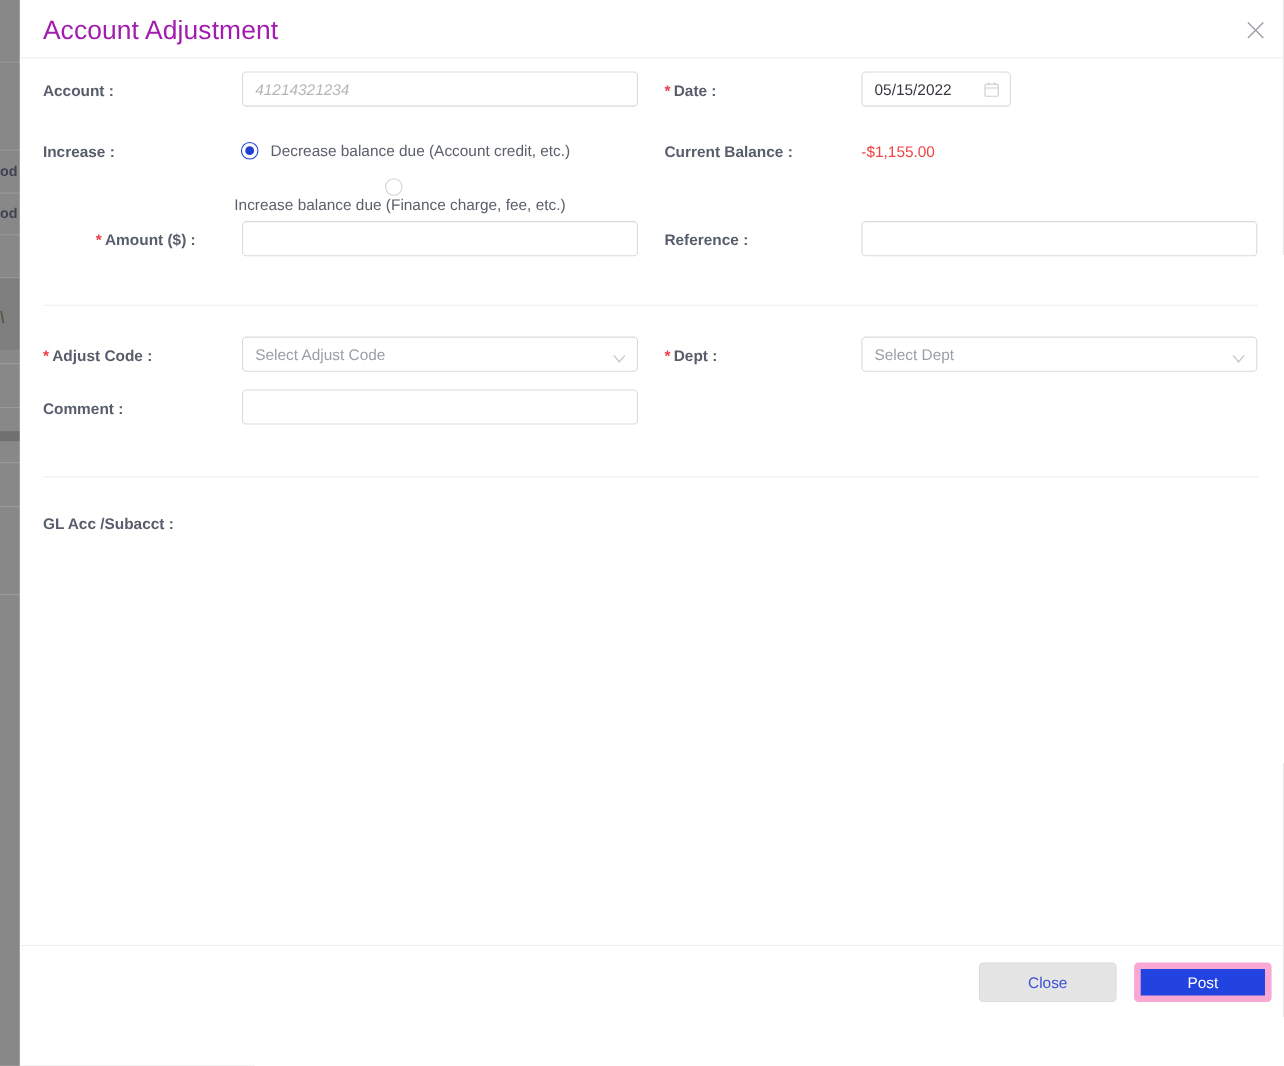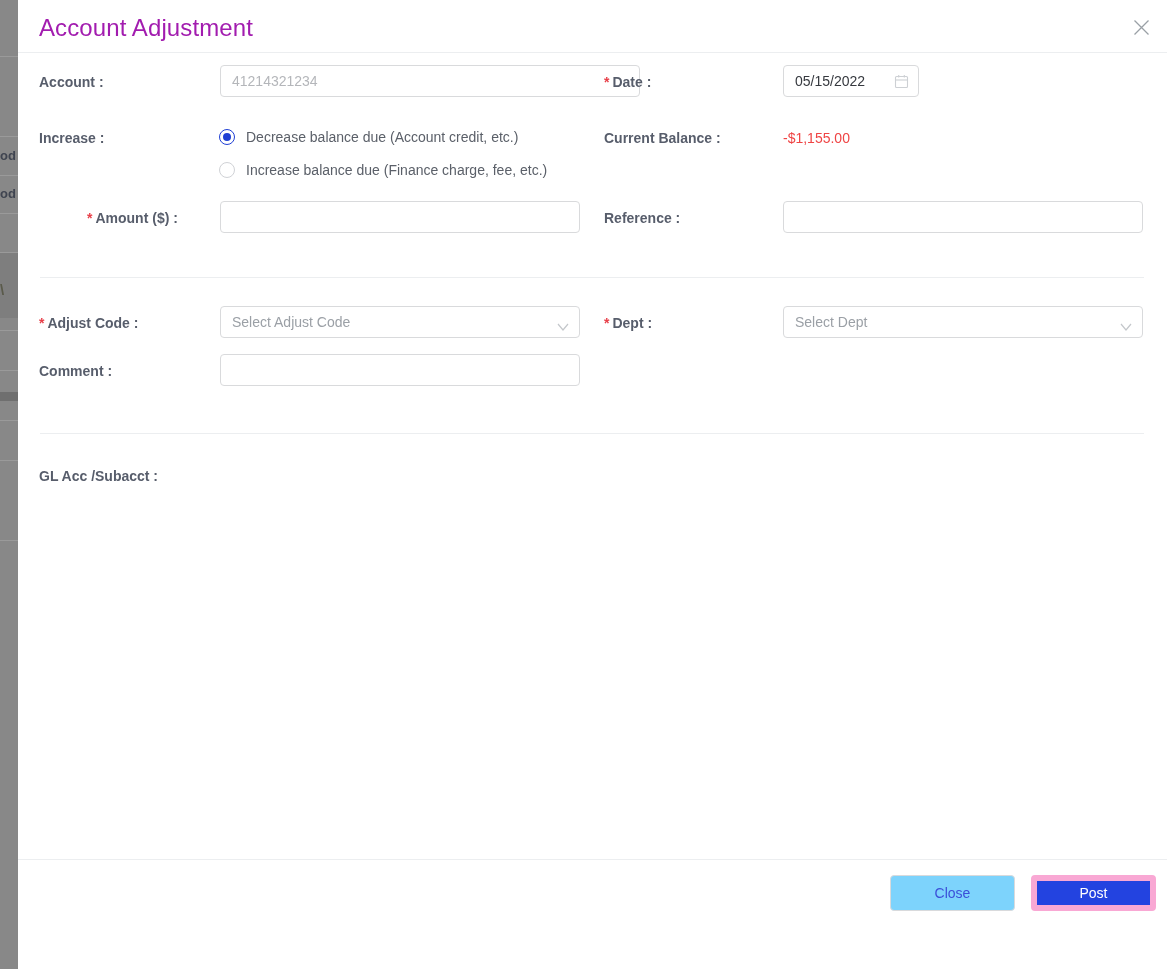--- a/index.html
+++ b/index.html
@@ -223,21 +223,21 @@
     font-family: "Liberation Sans", sans-serif;
     cursor: pointer;
     display: flex;
     align-items: center;
     justify-content: center;
   }
   #close-button {
     left: 872px; top: 15px;
     width: 125px;
     border: 1px solid #d9dadc;
-    background: #7dd3fc;
+    background: #e5e5e5;
     color: #3b4fd8;
   }
   #post-button {
     left: 1013px; top: 15px;
     width: 125px;
     border: 6px solid #f9a8d4;
     background: #2343e0;
     color: #ffffff;
   }
 </style>
@@ -271,21 +271,21 @@
         <path d="M1.5 1.5 L15.5 15.5 M15.5 1.5 L1.5 15.5" stroke="#9aa0a6" stroke-width="1.3" fill="none"></path>
       </svg>
     </div>
   </div>
 
   <div id="modal-body">
 
     <div class="label" style="left:21px; top:19px;">
       <span>Account :</span>
     </div>
-    <input class="field" type="text" readonly="" style="left: 202px; top: 12px; width: 420px;" placeholder="41214321234">
+    <input class="field" type="text" readonly="" style="left: 202px; top: 12px; width: 360px; font-style: italic;" placeholder="41214321234">
 
     <div class="label" style="left:586px; top:19px;">
       <span class="req">*</span><span>Date :</span>
     </div>
     <div class="datewrap" style="left:765px; top:12px; width:136px;">
       <div class="dtext">05/15/2022</div>
       <div class="cal">
         <svg width="15" height="15" viewBox="0 0 15 15" aria-hidden="true">
           <rect x="1.5" y="2.5" width="12" height="11" rx="1" fill="none" stroke="#cdd0d4" stroke-width="1.1"></rect>
           <line x1="1.5" y1="6" x2="13.5" y2="6" stroke="#cdd0d4" stroke-width="1.1"></line>
@@ -296,21 +296,21 @@
     </div>
 
     <div class="label" style="left:21px; top:75px;">
       <span>Increase :</span>
     </div>
 
     <div class="radio-row" style="left:201px; top:76px;">
       <span class="radio-dot on"></span>
       <span class="radio-label">Decrease balance due (Account credit, etc.)</span>
     </div>
-    <div class="radio-row" style="left:201px; top:109px;">
+    <div class="radio-row" style="left:184px; top:109px;flex-direction:column;">
       <span class="radio-dot"></span>
       <span class="radio-label">Increase balance due (Finance charge, fee, etc.)</span>
     </div>
 
     <div class="label" style="left:586px; top:75px;">
       <span>Current Balance :</span>
     </div>
     <div class="value-text" style="left:765px; top:75px;">-$1,155.00</div>
 
     <div class="label" style="left:21px; top:155px;margin-left:48px;">

